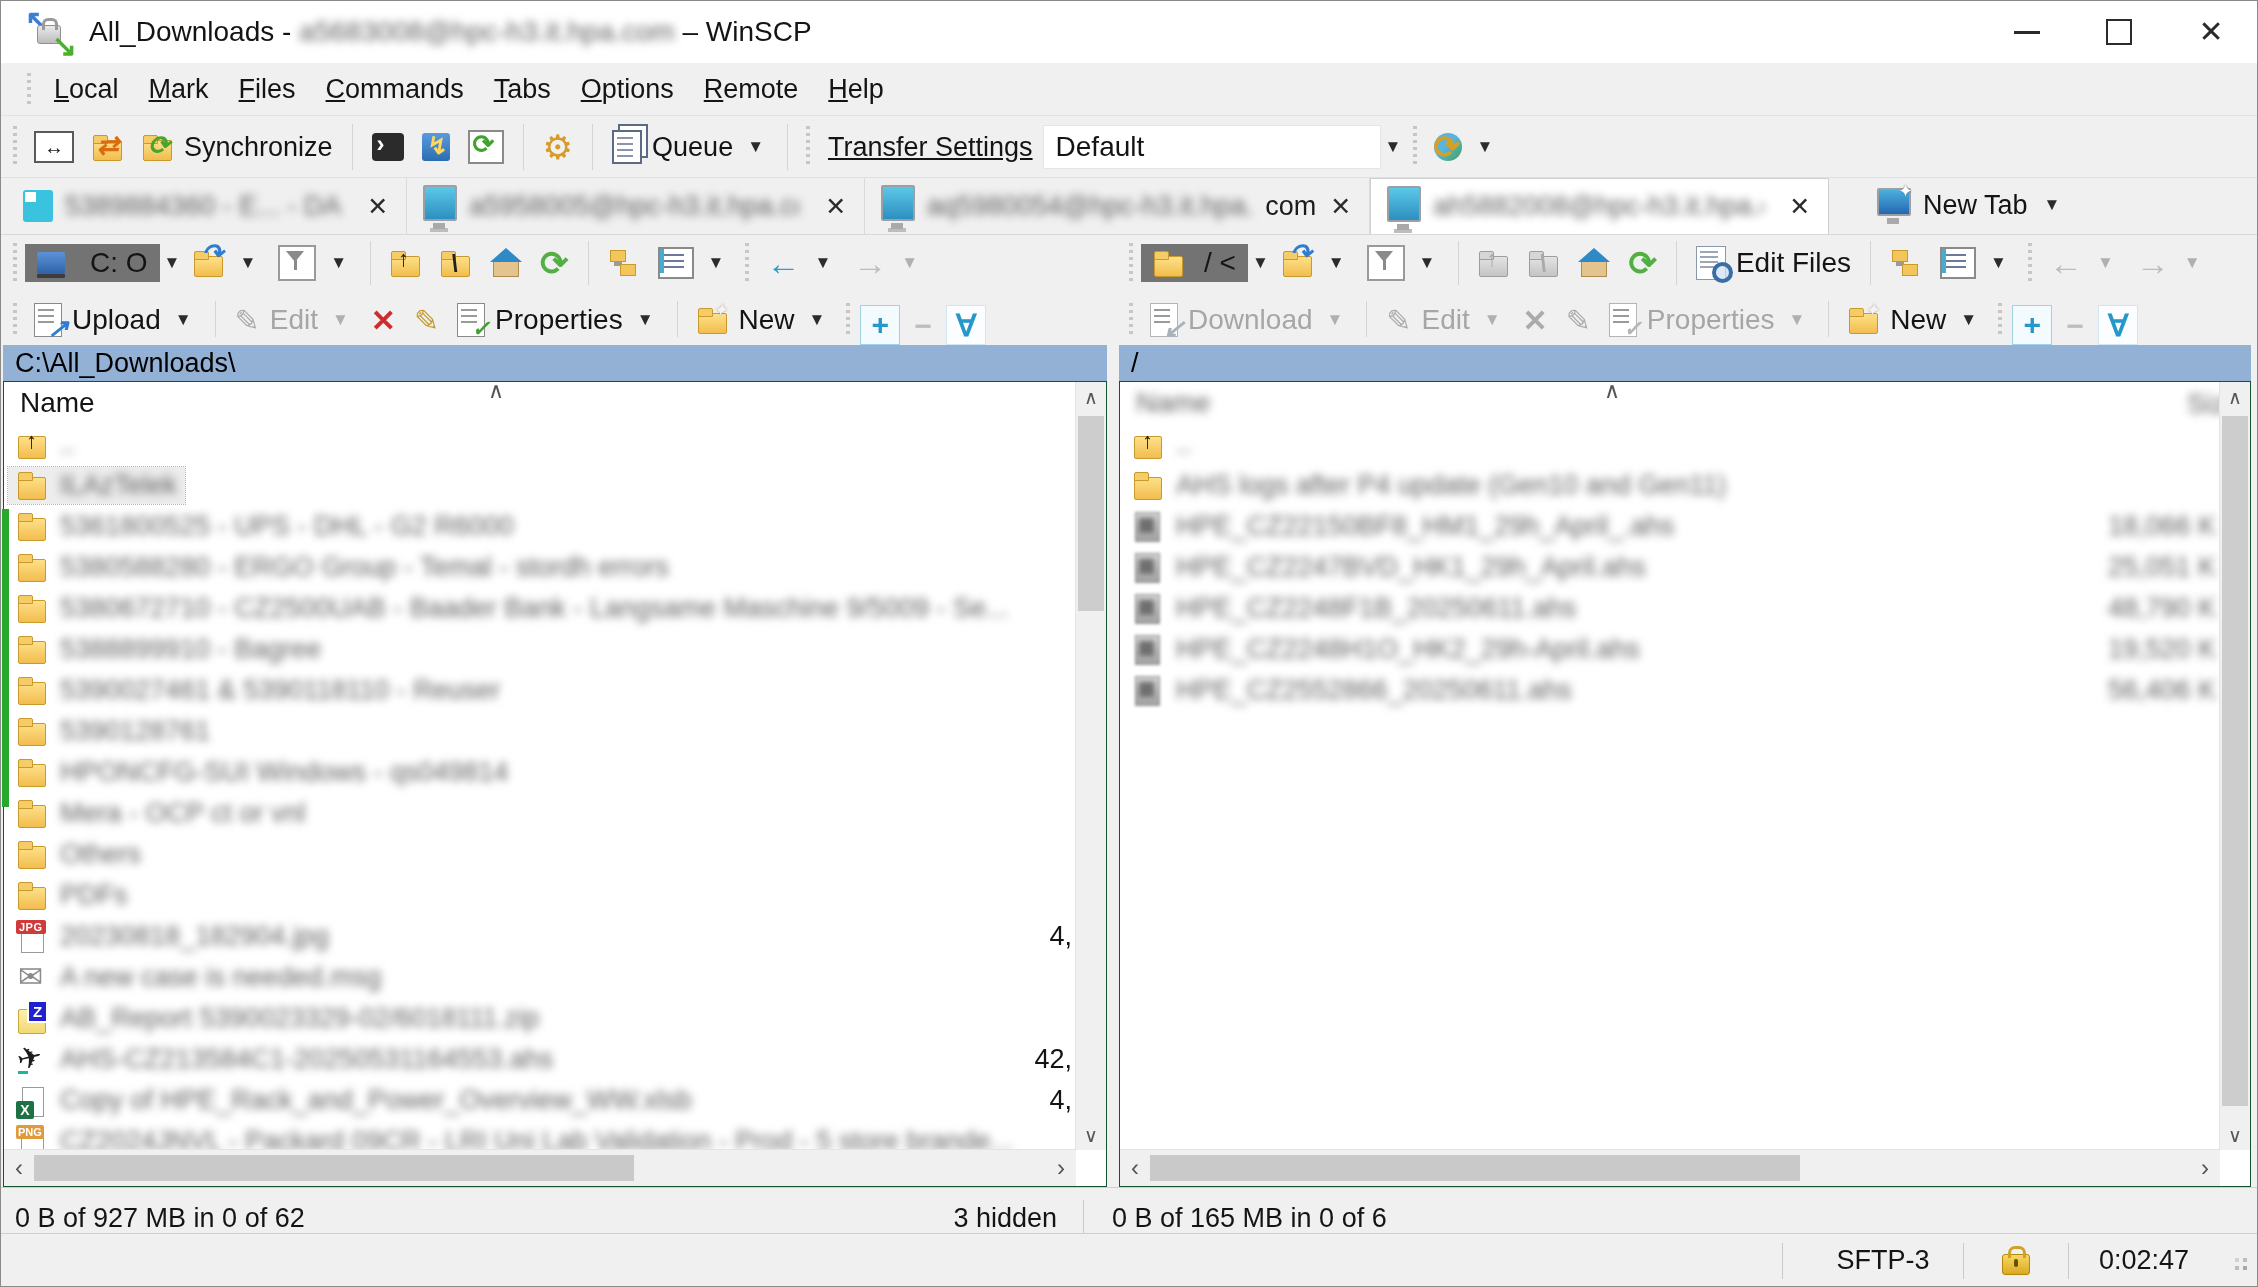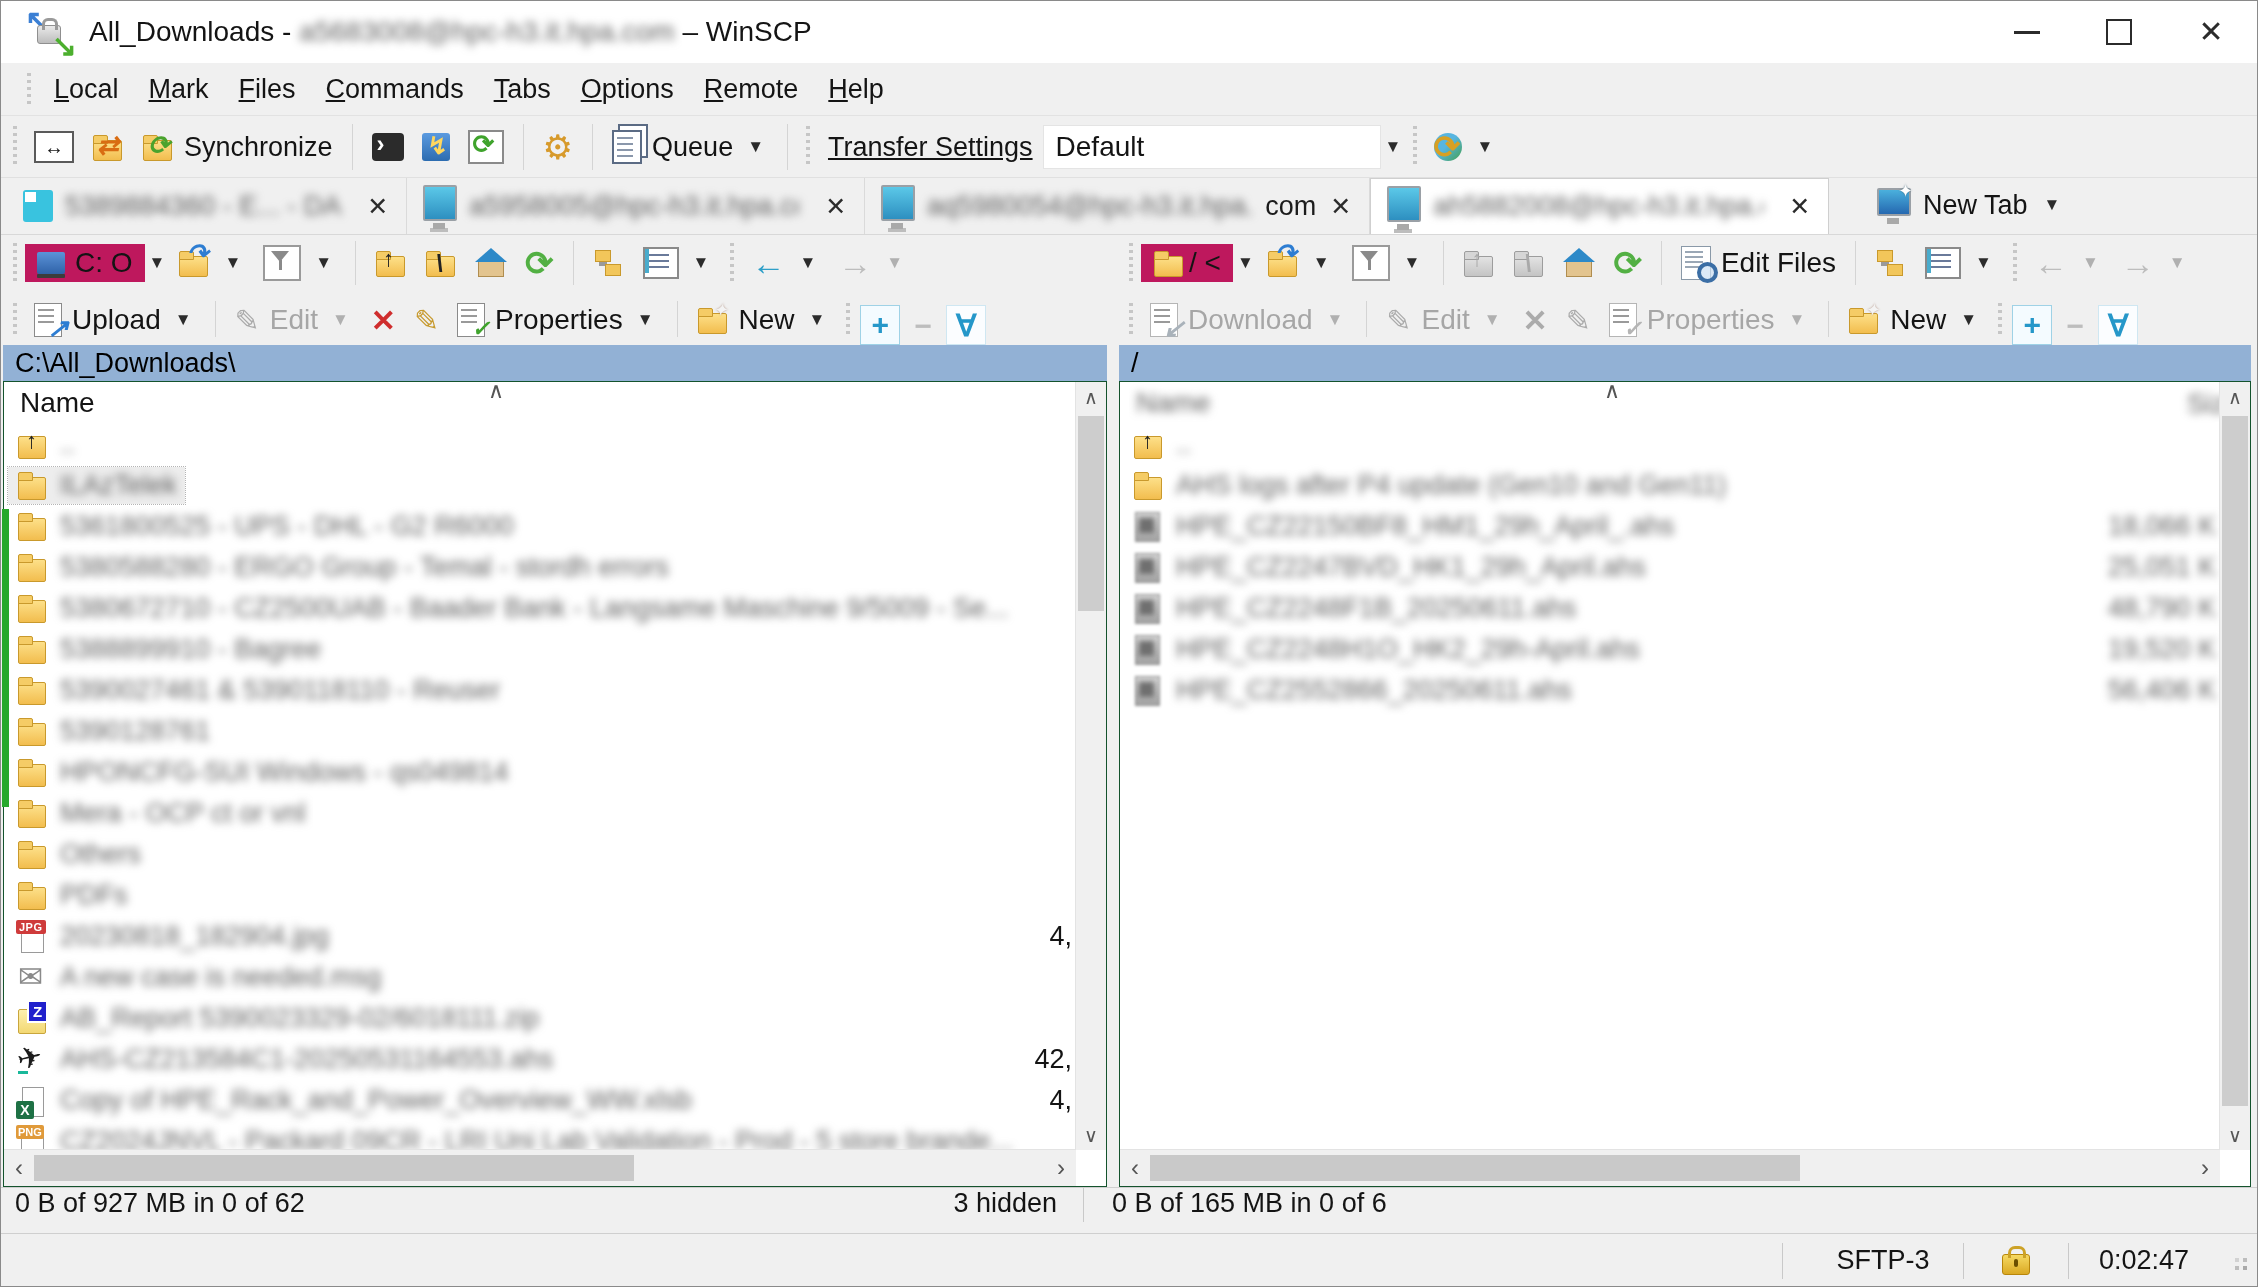--- a/index.html
+++ b/index.html
@@ -88,21 +88,21 @@
   .newtab-icon::before{content:"✦";position:absolute;right:-4px;top:-10px;color:#fff;font-size:18px;text-shadow:0 0 2px #467;}
   .newtab-icon::after{content:"";position:absolute;left:8px;bottom:-10px;width:12px;height:6px;background:#a9a9a9;}
 
   
   .panels{top:232px;height:954px;}
   .panel{position:absolute;top:0;height:954px;}
   .panel-left{left:0;width:1108px;}
   .panel-right{left:1116px;width:1136px;}
   .prow1{height:60px;display:flex;align-items:center;padding-left:4px;font-size:28px;}
   .prow2{height:52px;display:flex;align-items:flex-end;font-size:28px;padding-left:4px;}
-  .drive-combo{display:flex;align-items:center;background:#be185d;padding:3px 12px;gap:10px;}
+  .drive-combo{display:flex;align-items:center;background:#737373;padding:3px 12px;gap:25px;}
   .drive-icon{position:relative;width:28px;height:22px;background:linear-gradient(#5b93d8,#2f62a8);border-radius:2px;}
   .drive-icon::after{content:"";position:absolute;left:0;bottom:-4px;width:28px;height:4px;background:#3c3c3c;border-radius:1px;}
   .filter-icon{position:relative;width:34px;height:32px;border:2px solid #9a9a9a;background:#fff;}
   .filter-icon::before{content:"";position:absolute;left:6px;top:4px;width:0;height:0;
       border-left:9px solid transparent;border-right:9px solid transparent;border-top:11px solid #8a8a8a;}
   .filter-icon::after{content:"";position:absolute;left:14px;top:13px;width:3px;height:10px;background:#8a8a8a;}
   .home-icon{position:relative;width:32px;height:30px;}
   .home-icon::before{content:"";position:absolute;left:3px;top:13px;width:24px;height:14px;background:#e3c48e;border:1px solid #b08d4f;}
   .home-icon::after{content:"";position:absolute;left:0;top:0;width:0;height:0;
       border-left:16px solid transparent;border-right:16px solid transparent;border-bottom:14px solid #2d89c8;}
@@ -184,21 +184,21 @@
   .vscroll{position:absolute;top:0;right:0;width:30px;bottom:36px;background:#f0f0f0;border-left:1px solid #e3e3e3;}
   .vs-arrow{position:absolute;left:0;width:100%;height:30px;display:flex;align-items:center;justify-content:center;color:#555;font-size:19px;}
   .vs-up{top:0;} .vs-down{bottom:0;}
   .vs-thumb{position:absolute;left:2px;right:2px;background:#cdcdcd;}
   .hscroll{position:absolute;left:0;right:30px;bottom:0;height:36px;background:#f0f0f0;border-top:1px solid #e3e3e3;display:flex;align-items:center;}
   .hs-arrow{width:30px;display:flex;align-items:center;justify-content:center;color:#555;font-size:24px;}
   .hs-thumb{height:26px;background:#c9c9c9;}
   .hs-spacer{flex:1;}
 
   
-  .statusbar{top:1186px;height:46px;border-top:1px solid #cfcfcf;display:flex;align-items:flex-start;font-size:27px;}
+  .statusbar{top:1186px;height:46px;border-top:1px solid #cfcfcf;display:flex;align-items:flex-end;font-size:27px;}
   .sb-left{width:1082px;display:flex;align-items:center;padding-left:14px;box-sizing:border-box;}
   .sb-hidden{margin-left:auto;padding-right:26px;}
   .sb-div{width:1px;height:34px;background:#c9c9c9;}
   .sb-right{padding-left:28px;}
   .statusbar2{top:1232px;height:53px;border-top:1px solid #cfcfcf;display:flex;align-items:center;font-size:27px;}
   .sb2-spacer{flex:1;}
   .sb2-cell{display:flex;align-items:center;justify-content:center;height:36px;border-left:1px solid #c9c9c9;}
   .cell-proto{width:160px;padding-left:20px;}
   .cell-lock{width:104px;}
   .cell-timer{width:150px;}

